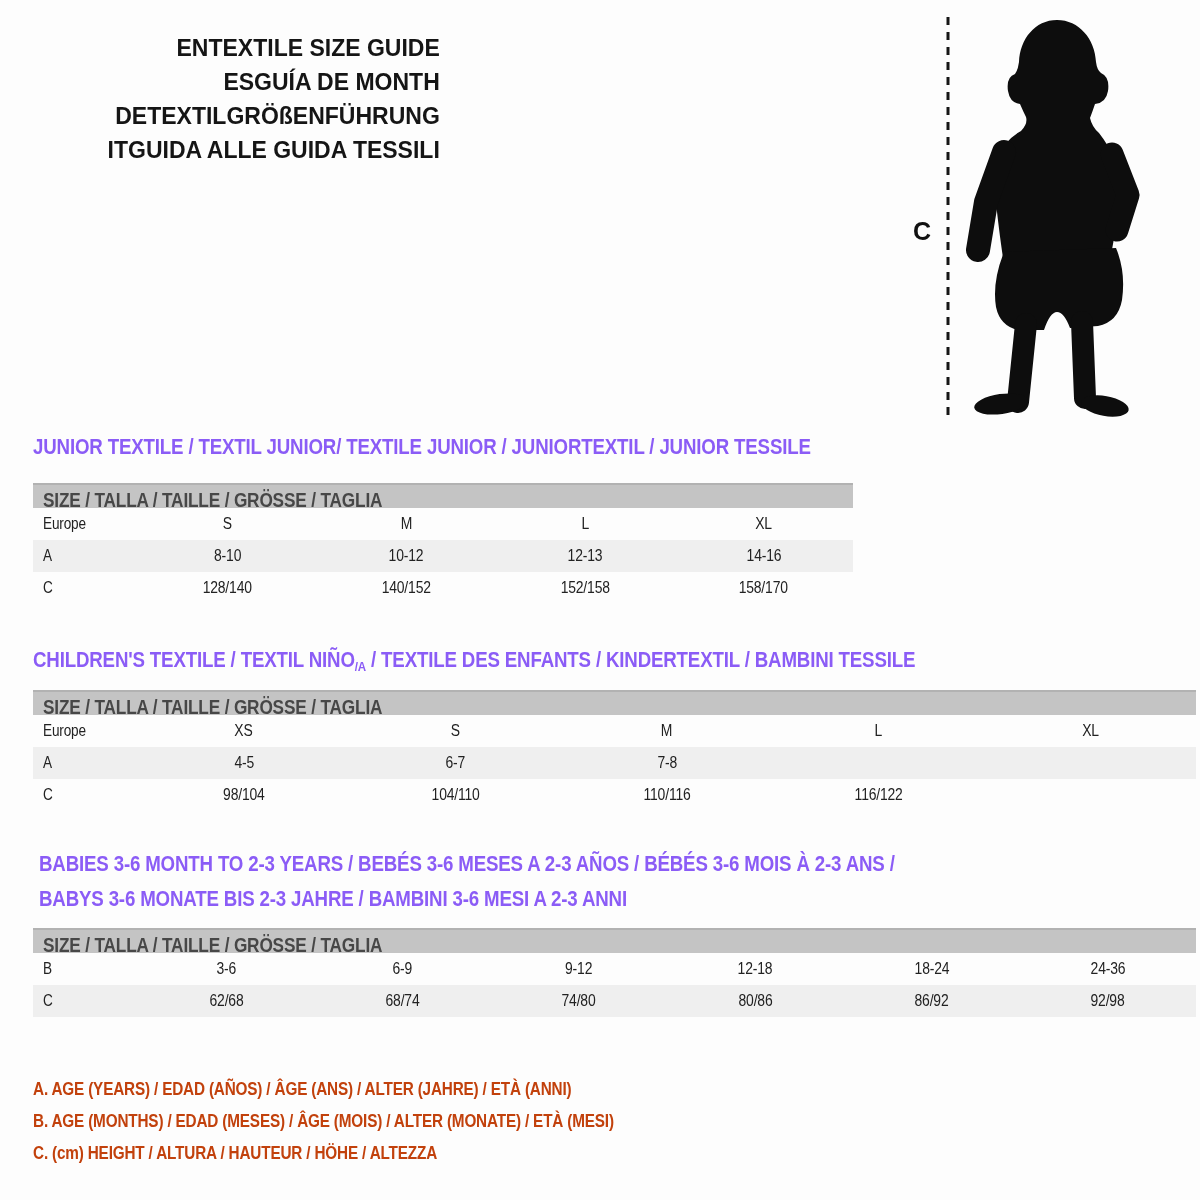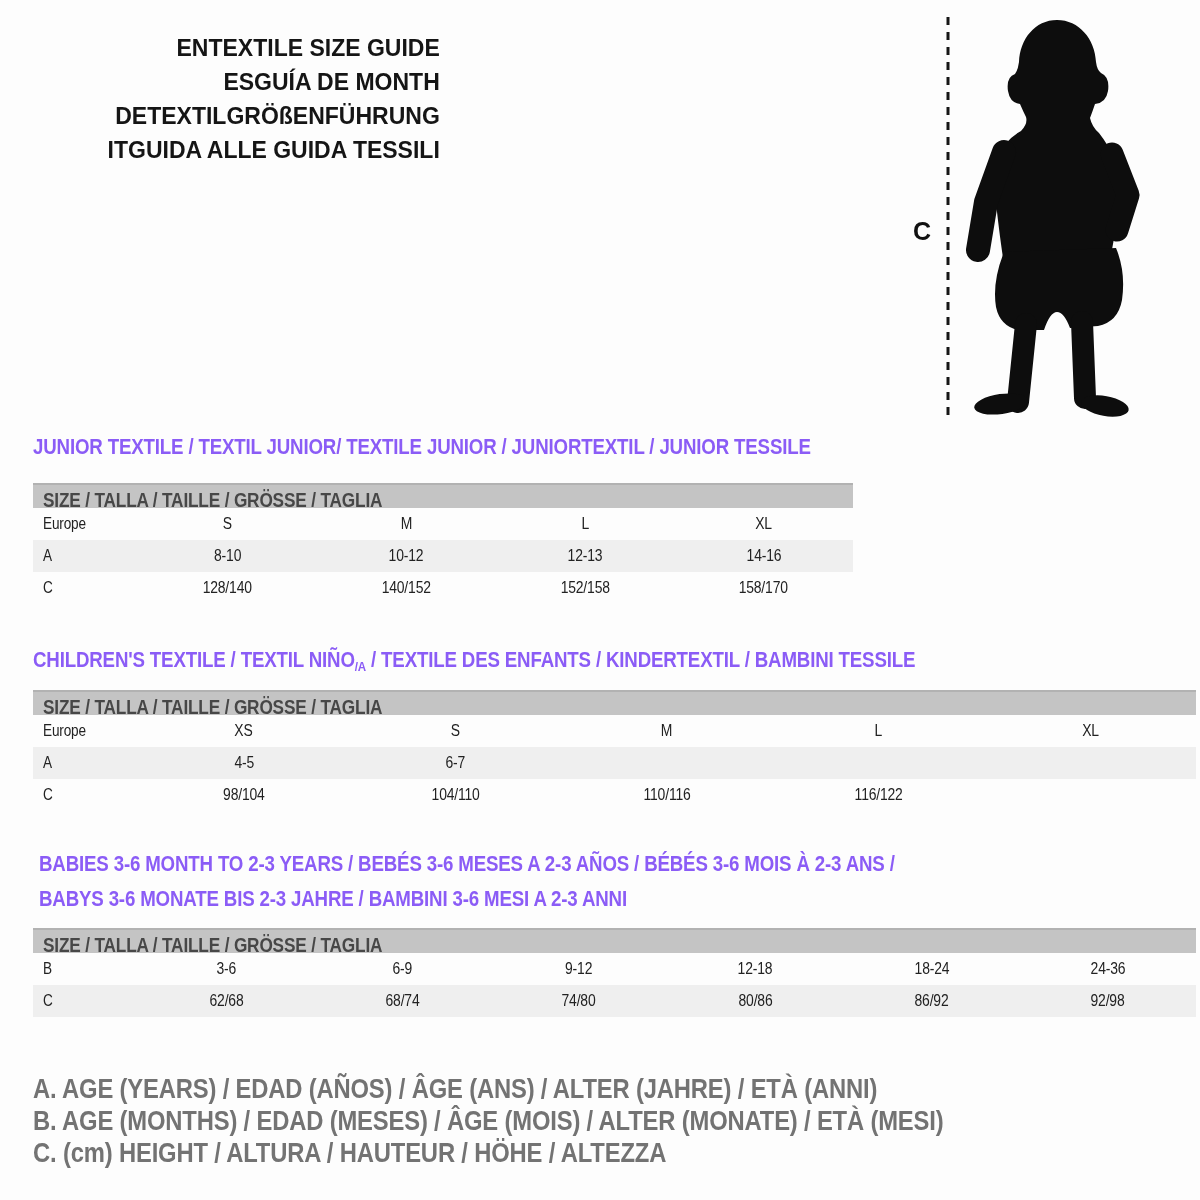--- a/index.html
+++ b/index.html
@@ -35,21 +35,21 @@
   .t-row{display:grid;height:32px;line-height:32px;font-size:16px;color:#222;}
   .t-row.stripe{background:#efefef;}
   .cols5{grid-template-columns:105px repeat(4,1fr);}
   .cols6{grid-template-columns:105px repeat(5,1fr);}
   .cols7{grid-template-columns:105px repeat(6,1fr);}
   .t-label{padding-left:10px;text-align:left;}
   .t-val{text-align:center;}
 
   
   .legend{position:absolute;left:33px;top:1073px;}
-  .legend-row{height:32px;line-height:32px;font-size:28px;font-weight:bold;color:#737373;text-decoration:underline;}
+  .legend-row{height:32px;line-height:32px;font-size:18px;font-weight:bold;color:#c2410c;text-decoration:underline;}
 </style>
 </head>
 <body>
 
 <div id="canvas">
 
   <div class="lang-list">
     <div class="lang-row">
       <span class="lang-code">EN</span><span>TEXTILE SIZE GUIDE</span>
     </div>
@@ -132,20 +132,21 @@
       <div class="t-val"><span class="cond-c">XS</span></div>
       <div class="t-val"><span class="cond-c">S</span></div>
       <div class="t-val"><span class="cond-c">M</span></div>
       <div class="t-val"><span class="cond-c">L</span></div>
       <div class="t-val"><span class="cond-c">XL</span></div>
     </div>
     <div class="t-row cols6 stripe">
       <div class="t-label"><span class="cond">A</span></div>
       <div class="t-val"><span class="cond-c">4-5</span></div>
       <div class="t-val"><span class="cond-c">6-7</span></div>
+      <div class="t-val"><span class="cond-c">7-8</span></div>
     </div>
     <div class="t-row cols6">
       <div class="t-label"><span class="cond">C</span></div>
       <div class="t-val"><span class="cond-c">98/104</span></div>
       <div class="t-val"><span class="cond-c">104/110</span></div>
       <div class="t-val"><span class="cond-c">110/116</span></div>
       <div class="t-val"><span class="cond-c">116/122</span></div>
     </div>
   </div>
 

